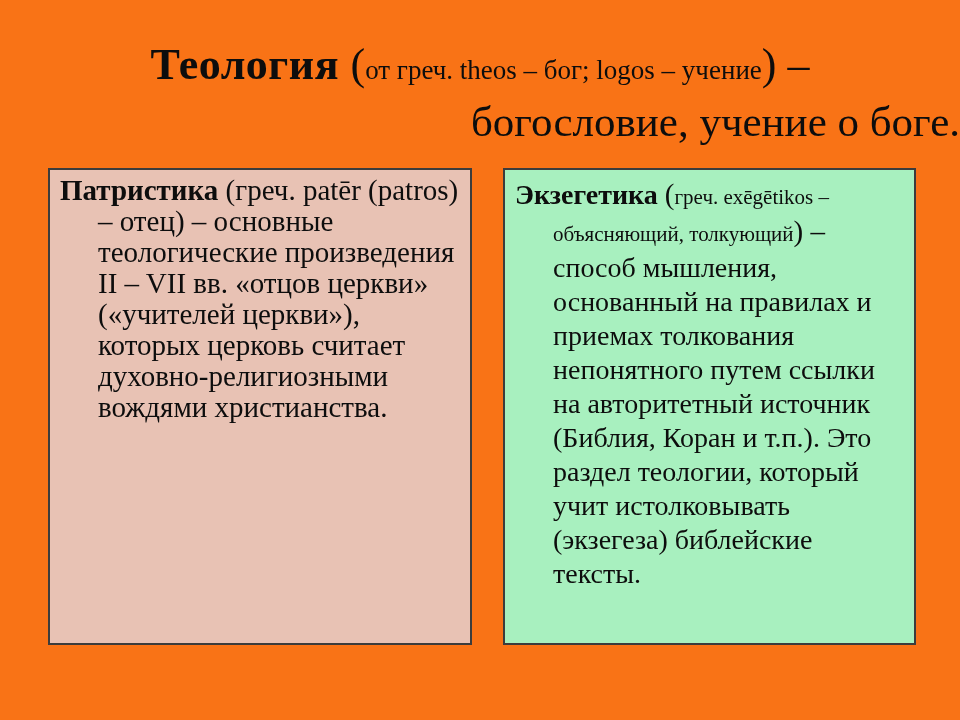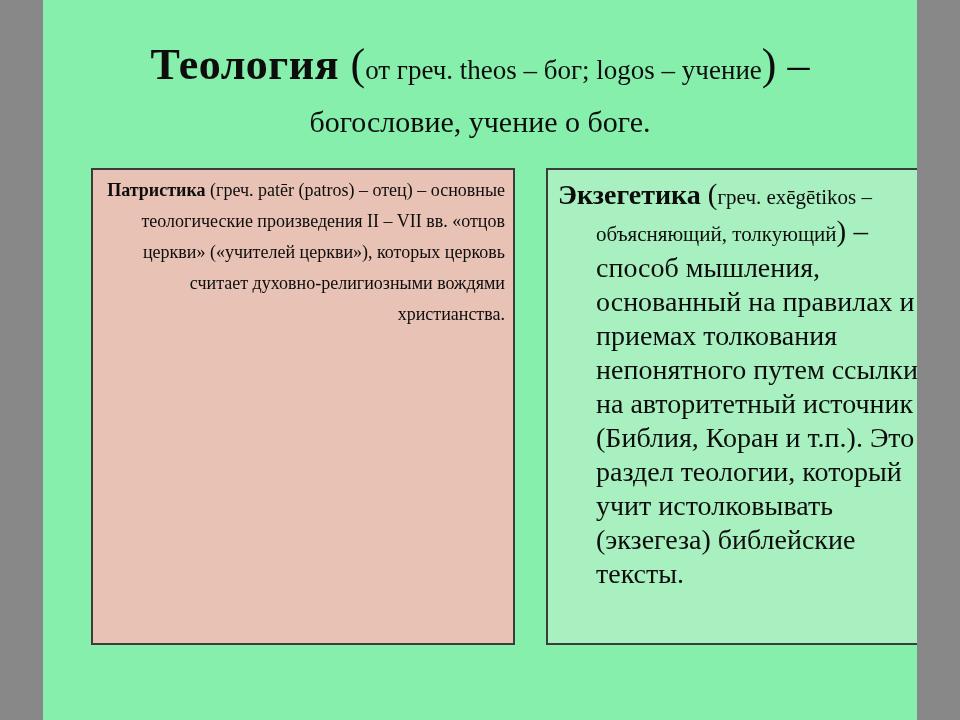--- a/index.html
+++ b/index.html
@@ -2,24 +2,24 @@
 <html><head>
 <meta charset="utf-8">
 <style>
   html, body {
     margin: 0;
     padding: 0;
     background: #888;
   }
   .slide {
     position: relative;
-    width: 874px;
+    width: 960px;
     height: 720px;
     margin: 0 auto;
-    background: #86efac;
+    background: #f97316;
     font-family: "Liberation Serif", "DejaVu Serif", serif;
     color: #0d0d0d;
     overflow: hidden;
   }
   
   .title-block {
     position: absolute;
     top: 38px;
     left: 0;
     width: 100%;
@@ -33,41 +33,41 @@
   .title-line1 .t-bold {
     font-size: 44px;
     font-weight: bold;
     letter-spacing: 0.5px;
   }
   .title-line1 .t-paren {
     font-size: 44px;
     font-weight: normal;
   }
   .title-line2 {
-    font-size: 30px;
+    font-size: 43px;
     line-height: 50px;
     font-weight: normal;
+    text-align: right;
   }
   
   .def-box {
     position: absolute;
     top: 168px;
     box-sizing: border-box;
     border: 2px solid #3c3c3c;
     overflow: visible;
   }
   .box-left {
     left: 48px;
     width: 424px;
     height: 477px;
     background: #e8c2b4;
     padding: 5px 8px 0 10px;
-    font-size: 18px;
+    font-size: 29px;
     line-height: 31px;
-    text-align: right;
   }
   .box-right {
     left: 503px;
     width: 413px;
     height: 477px;
     background: #a8f0bf;
     padding: 7px 20px 0 10px;
     font-size: 28px;
     line-height: 34px;
   }

